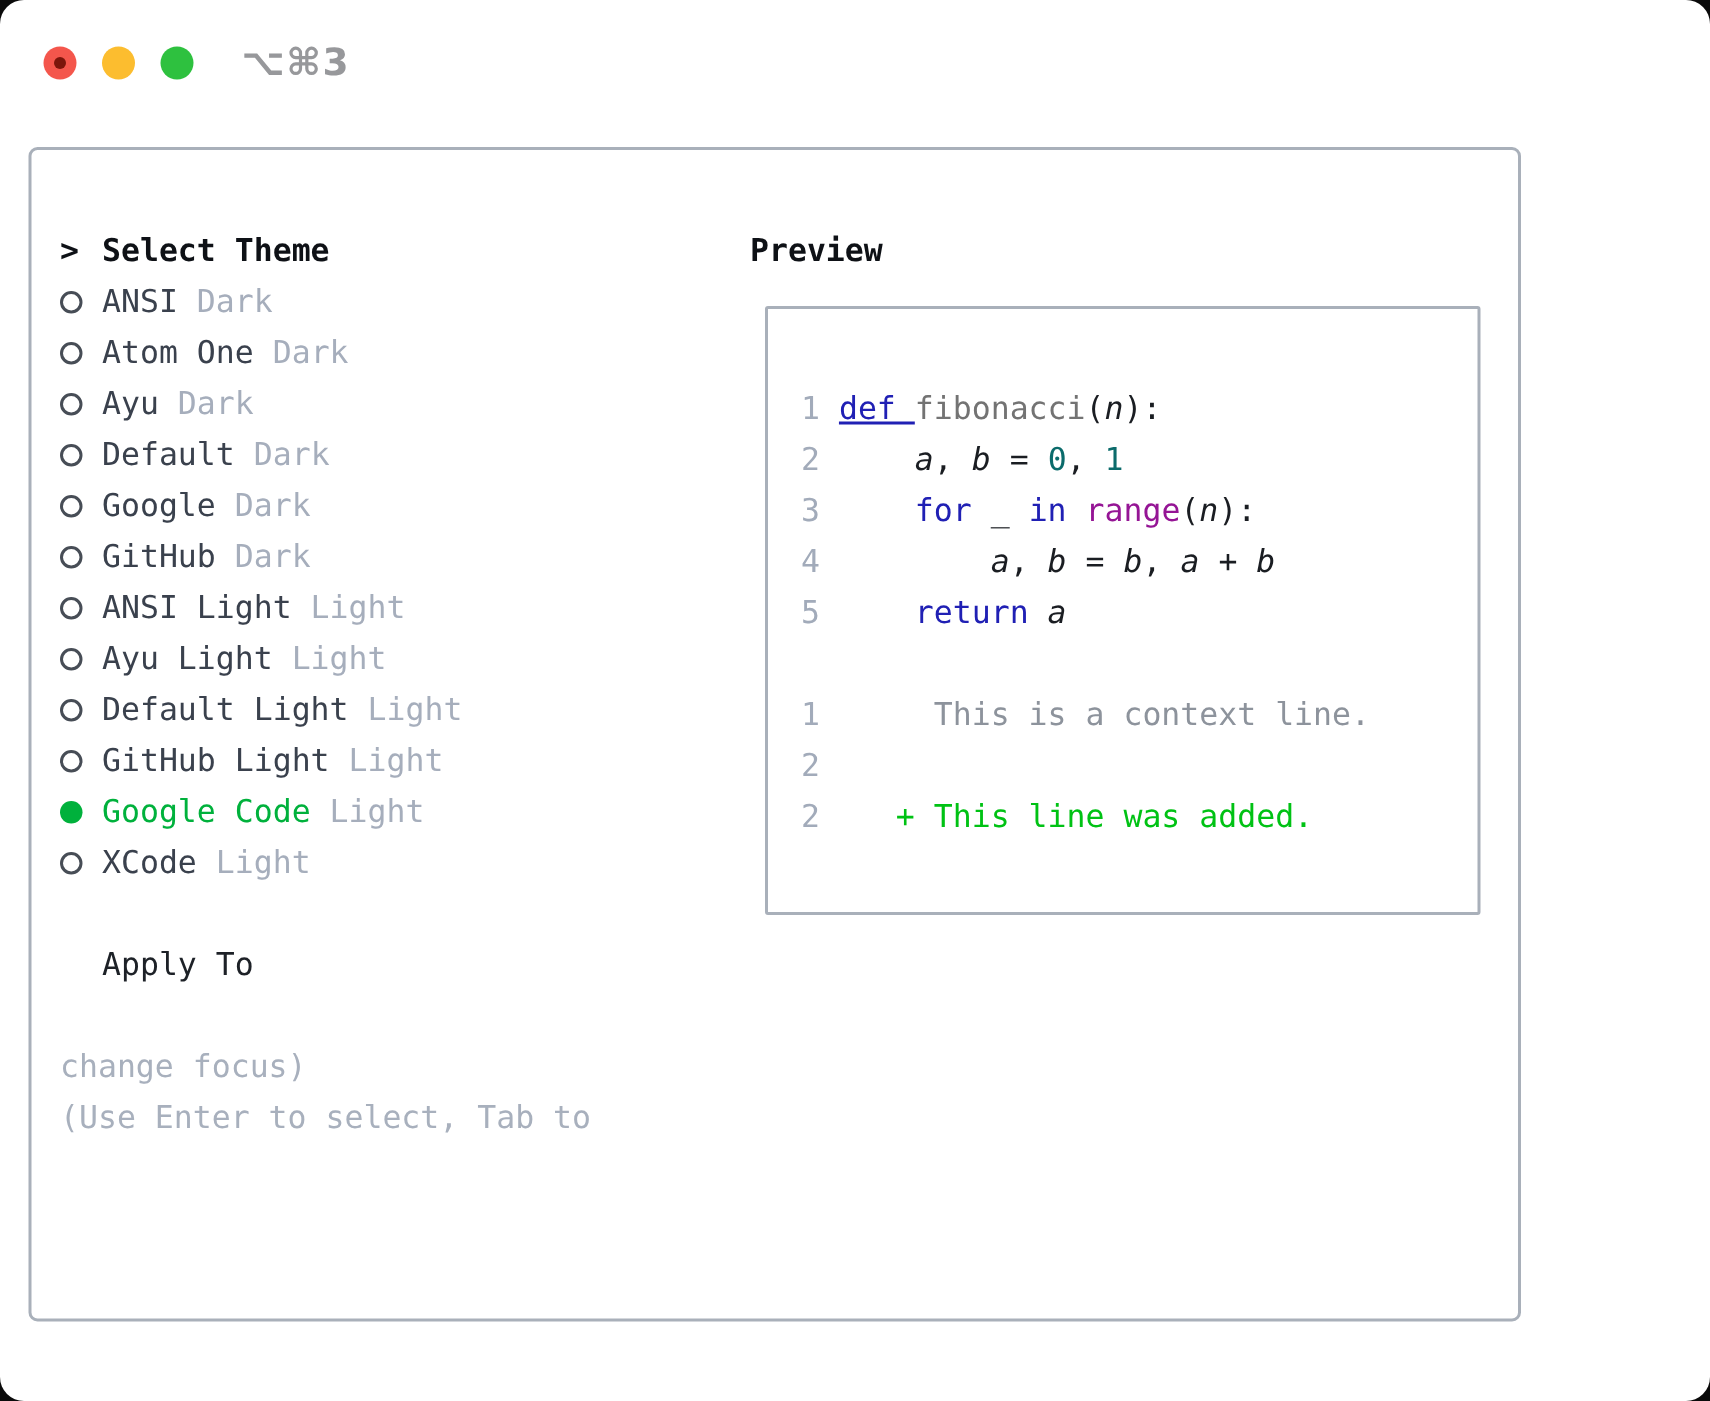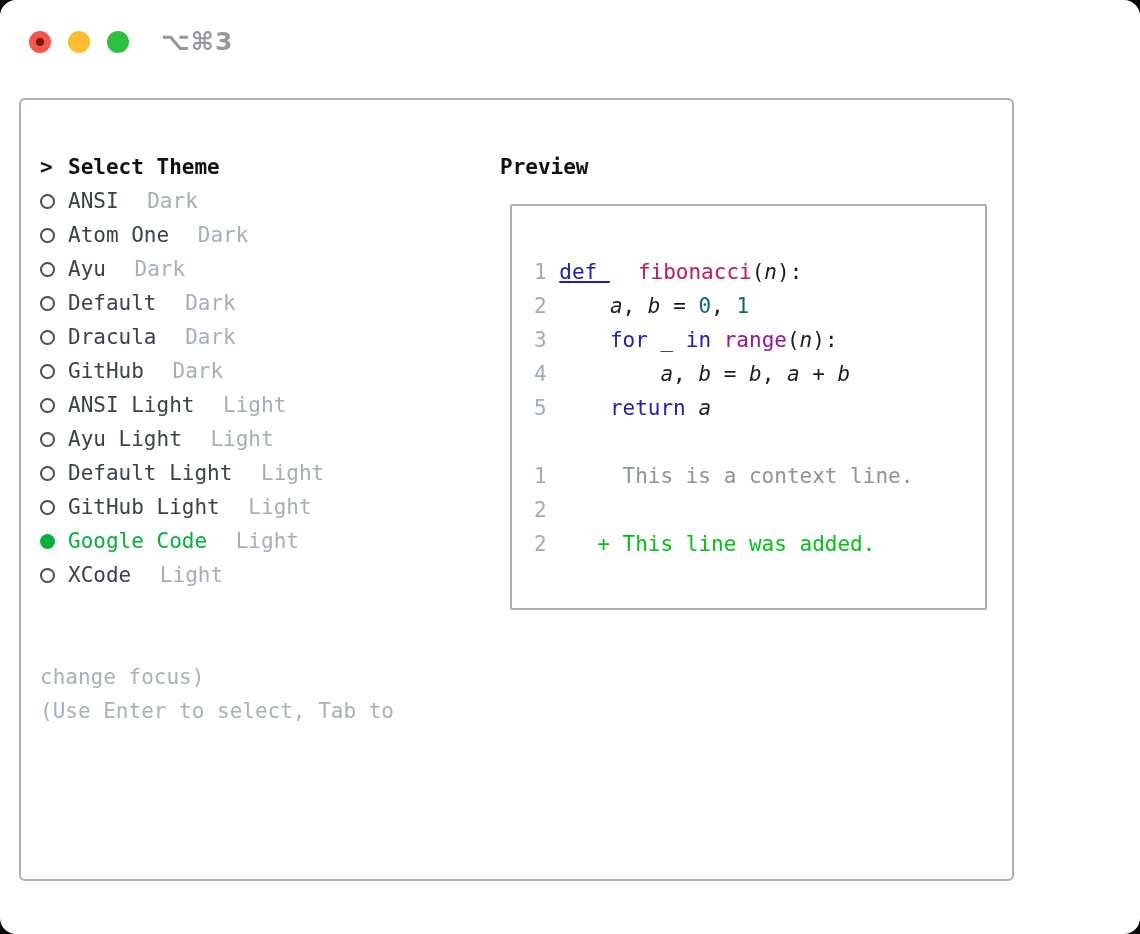--- a/index.html
+++ b/index.html
@@ -28,21 +28,21 @@
   .row{height:34px;display:flex;align-items:center;font-size:21px;white-space:pre;}
   .left-col{position:absolute;left:19px;top:50px;}
   .right-col{position:absolute;left:479px;top:50px;}
   .mk{width:28px;display:flex;align-items:center;flex:none;}
   .caret{font-weight:700;color:#0e1116;}
   .circle{width:11px;height:11px;border-radius:50%;border:2px solid #474d56;box-sizing:content-box;}
   .circle.filled{border:none;width:15px;height:15px;}
   .hdr{font-weight:700;color:#0e1116;}
   .hdr2{color:#1d2127;}
   .t-name{color:#3a414d;}
-  .t-variant{color:#a6aebc;margin-left:16px;}
+  .t-variant{color:#a6aebc;margin-left:0;}
   .hint .row{color:#a8b0bd;}
   
   .preview-box{
     margin-left:10px;margin-top:20px;width:477px;height:406px;
     border:2px solid #a9b0ba;border-radius:2px;box-sizing:border-box;
     padding:49px 0 0 22px;overflow:hidden;background:#fff;
   }
   .pline{height:34px;display:flex;align-items:center;font-size:21px;}
   .tok{white-space:pre;}
   .tok.var{font-style:italic;}
@@ -69,52 +69,56 @@
       <div class="row">
         <span class="mk caret">&gt;</span>
         <span class="hdr">Select Theme</span>
       </div>
 
       <div id="theme-list">
           <div class="row"><span class="mk"><span class="circle"></span></span><span class="t-name">ANSI</span><span class="t-variant"> Dark</span></div>
           <div class="row"><span class="mk"><span class="circle"></span></span><span class="t-name">Atom One</span><span class="t-variant"> Dark</span></div>
           <div class="row"><span class="mk"><span class="circle"></span></span><span class="t-name">Ayu</span><span class="t-variant"> Dark</span></div>
           <div class="row"><span class="mk"><span class="circle"></span></span><span class="t-name">Default</span><span class="t-variant"> Dark</span></div>
-          <div class="row"><span class="mk"><span class="circle"></span></span><span class="t-name">Dracula</span><span class="t-variant"> Dark</span></div>
+          <div class="row"><span class="mk"><span class="circle"></span></span><span class="t-name">Google</span><span class="t-variant"> Dark</span></div>
           <div class="row"><span class="mk"><span class="circle"></span></span><span class="t-name">GitHub</span><span class="t-variant"> Dark</span></div>
           <div class="row"><span class="mk"><span class="circle"></span></span><span class="t-name">ANSI Light</span><span class="t-variant"> Light</span></div>
           <div class="row"><span class="mk"><span class="circle"></span></span><span class="t-name">Ayu Light</span><span class="t-variant"> Light</span></div>
           <div class="row"><span class="mk"><span class="circle"></span></span><span class="t-name">Default Light</span><span class="t-variant"> Light</span></div>
           <div class="row"><span class="mk"><span class="circle"></span></span><span class="t-name">GitHub Light</span><span class="t-variant"> Light</span></div>
           <div class="row"><span class="mk"><span class="circle filled" style="background: rgb(0, 177, 60);"></span></span><span class="t-name" style="color: rgb(0, 177, 60);">Google Code</span><span class="t-variant"> Light</span></div>
           <div class="row"><span class="mk"><span class="circle"></span></span><span class="t-name">XCode</span><span class="t-variant"> Light</span></div>
         </div>
 
       <div class="row"></div>
 
+      <div class="row">
+        <span class="mk"></span>
+        <span class="hdr2">Apply To</span>
+      </div>
 
 
       <div class="row"></div>
 
       <div class="hint">
         <div class="row">change focus)</div>
         <div class="row">(Use Enter to select, Tab to</div>
       </div>
     </div>
 
     <div class="right-col">
       <div class="row">
         <span class="hdr">Preview</span>
       </div>
       <div class="preview-box">
         <div id="preview-lines">
             <div class="pline">
               <span class="tok" style="color: rgb(162, 171, 186);">1 </span>
               <span class="tok" style="color: rgb(32, 32, 180); text-decoration: underline;">def </span>
-              <span class="tok" style="color: #be185d; margin-left: 28px;">fibonacci</span>
+              <span class="tok" style="color: #737373;">fibonacci</span>
               <span class="tok" style="color: rgb(26, 29, 34);">(</span>
               <span class="tok var" style="color: rgb(26, 29, 34);">n</span>
               <span class="tok" style="color: rgb(26, 29, 34);">):</span>
             </div>
             <div class="pline">
               <span class="tok" style="color: rgb(162, 171, 186);">2 </span>
               <span class="tok" style="color: rgb(26, 29, 34);">    </span>
               <span class="tok var" style="color: rgb(26, 29, 34);">a</span>
               <span class="tok" style="color: rgb(26, 29, 34);">, </span>
               <span class="tok var" style="color: rgb(26, 29, 34);">b</span>

